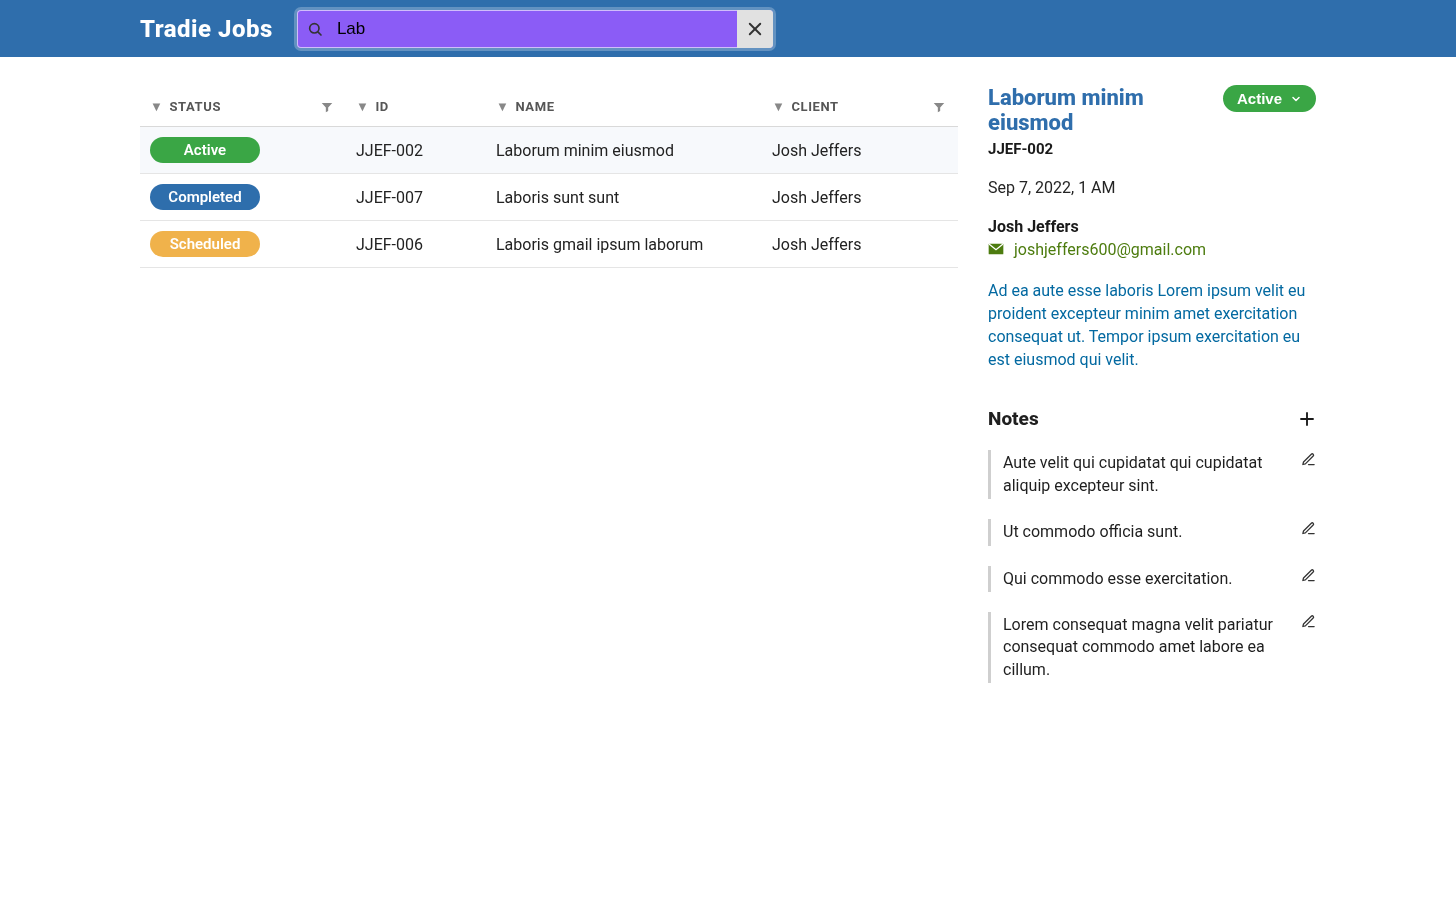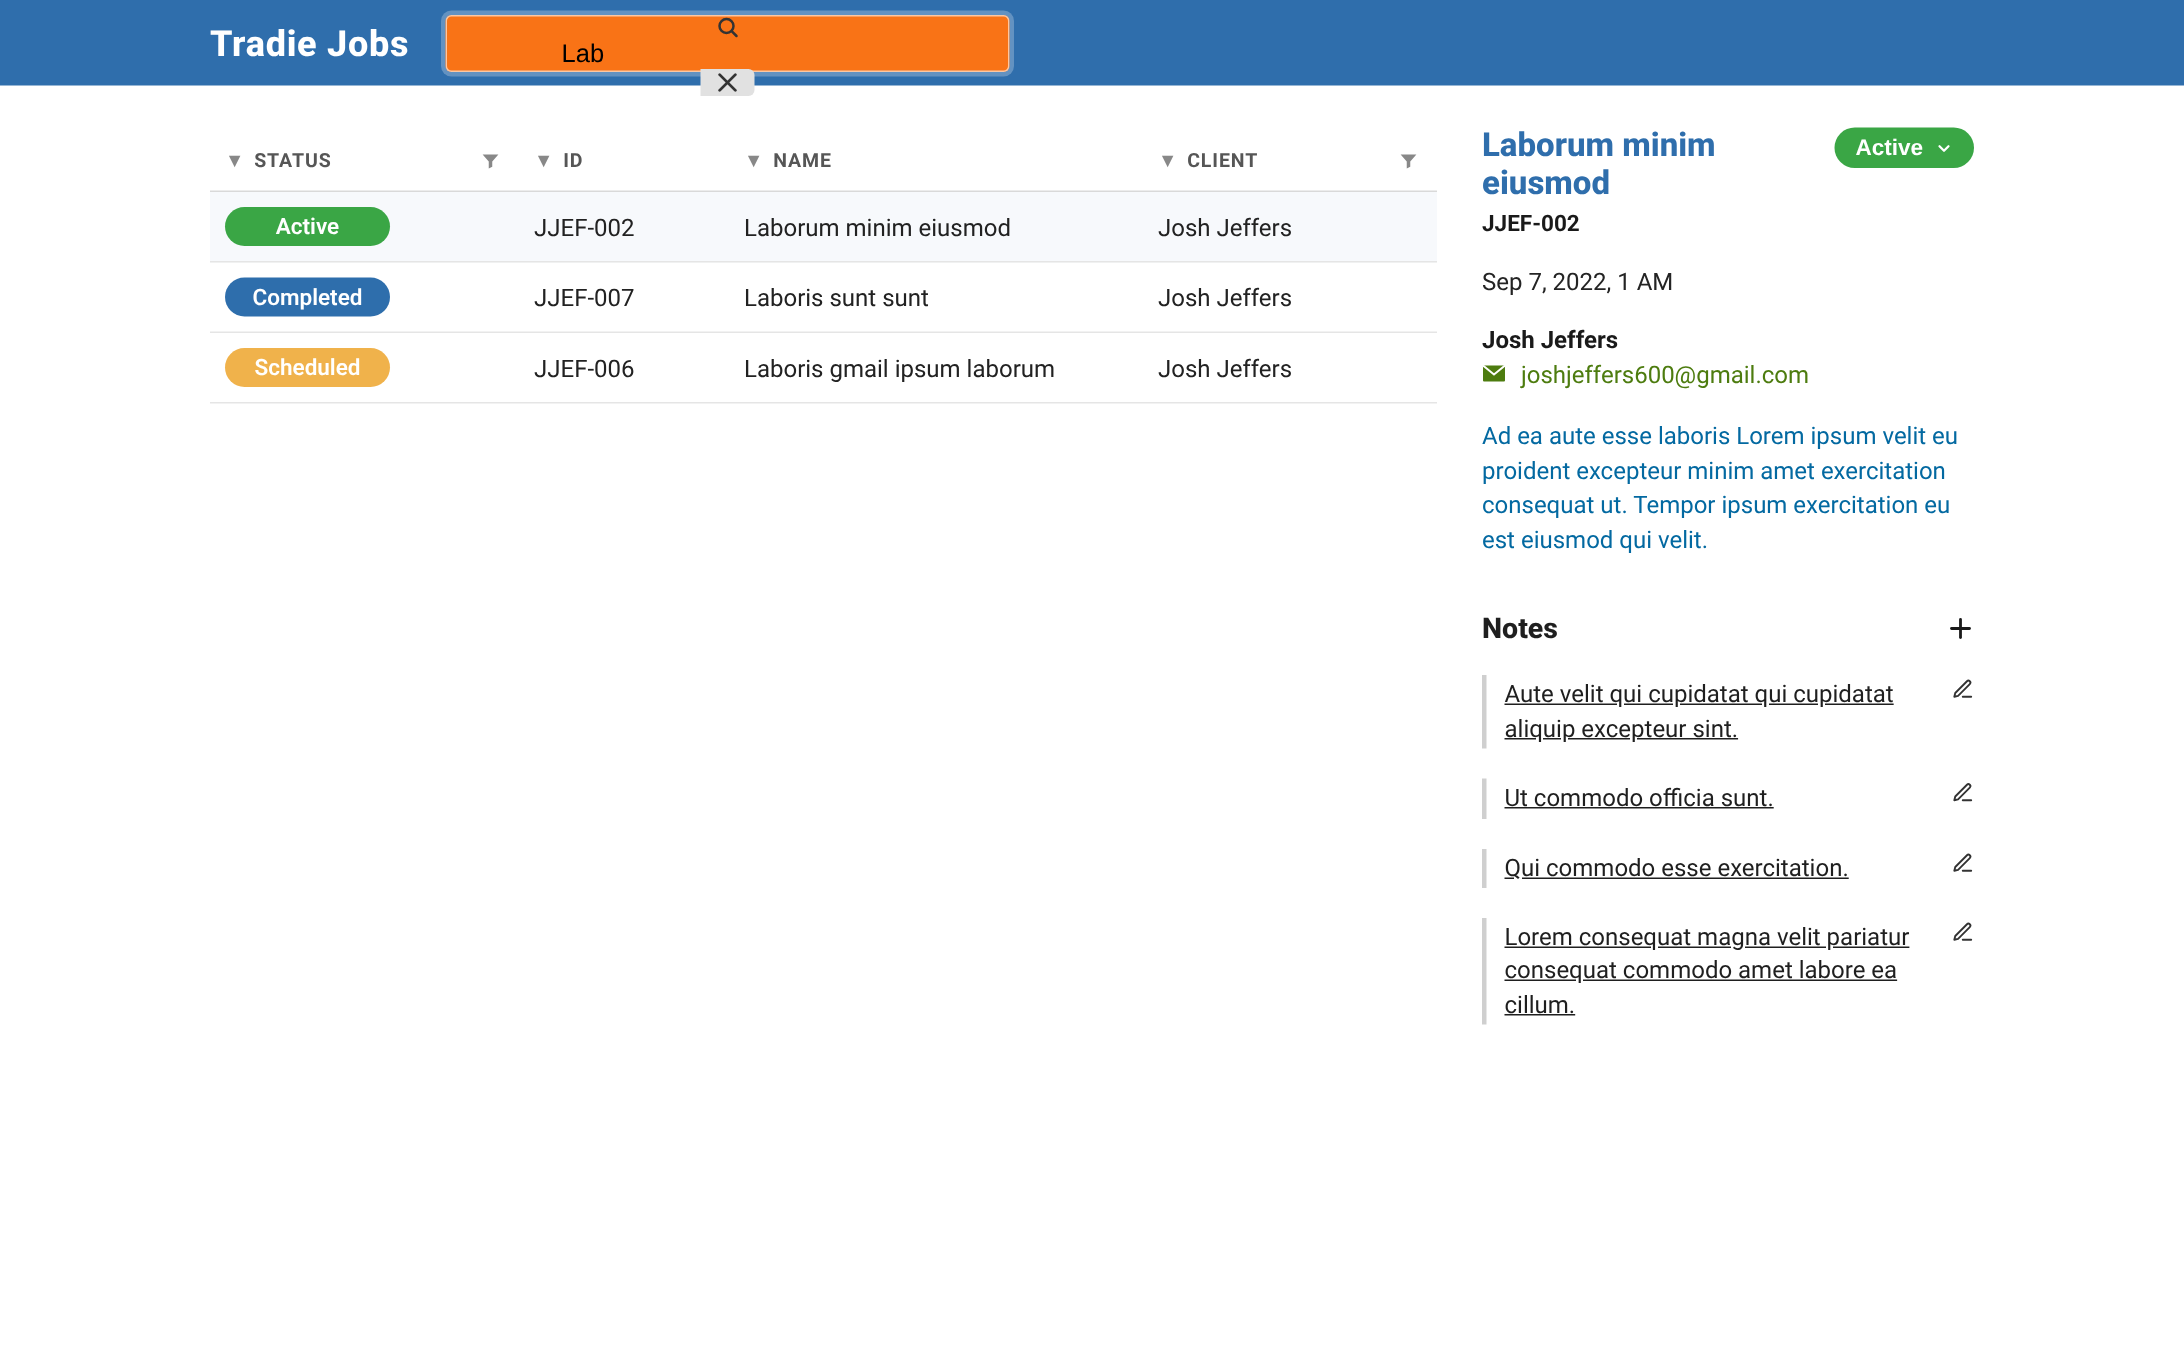--- a/index.html
+++ b/index.html
@@ -23,28 +23,27 @@
     gap: 24px;
   }
   .app-title {
     color: #ffffff;
     font-size: 24px;
     font-weight: 800;
     letter-spacing: .5px;
   }
   .search-wrap {
     position: relative;
-    width: 376px;
+    width: 476px;
     height: 38px;
-    background: #f97316;
+    background: #8b5cf6;
     border-radius: 4px;
     box-shadow: inset 0 0 0 1px rgba(255,255,255,.6), 0 0 0 3px rgba(255,255,255,.25);
     display: flex;
     align-items: center;
-    flex-direction: column;
   }
   .search-icon {
     width: 36px;
     display: flex;
     justify-content: center;
     align-items: center;
     color: #333;
   }
   .search-input {
     flex: 1;
@@ -198,21 +197,20 @@
     display: inline-flex; align-items: center; justify-content: center;
   }
 
   .note {
     display: flex;
     gap: 12px;
     align-items: flex-start;
     border-left: 3px solid #cfcfcf;
     padding: 2px 0 2px 12px;
     margin-top: 20px;
-    text-decoration: underline;
   }
   .note-text {
     flex: 1;
     font-size: 16px;
     line-height: 1.4;
     color: #1f1f1f;
   }
   .note-edit {
     flex: none;
     background: none; border: none; cursor: pointer;

